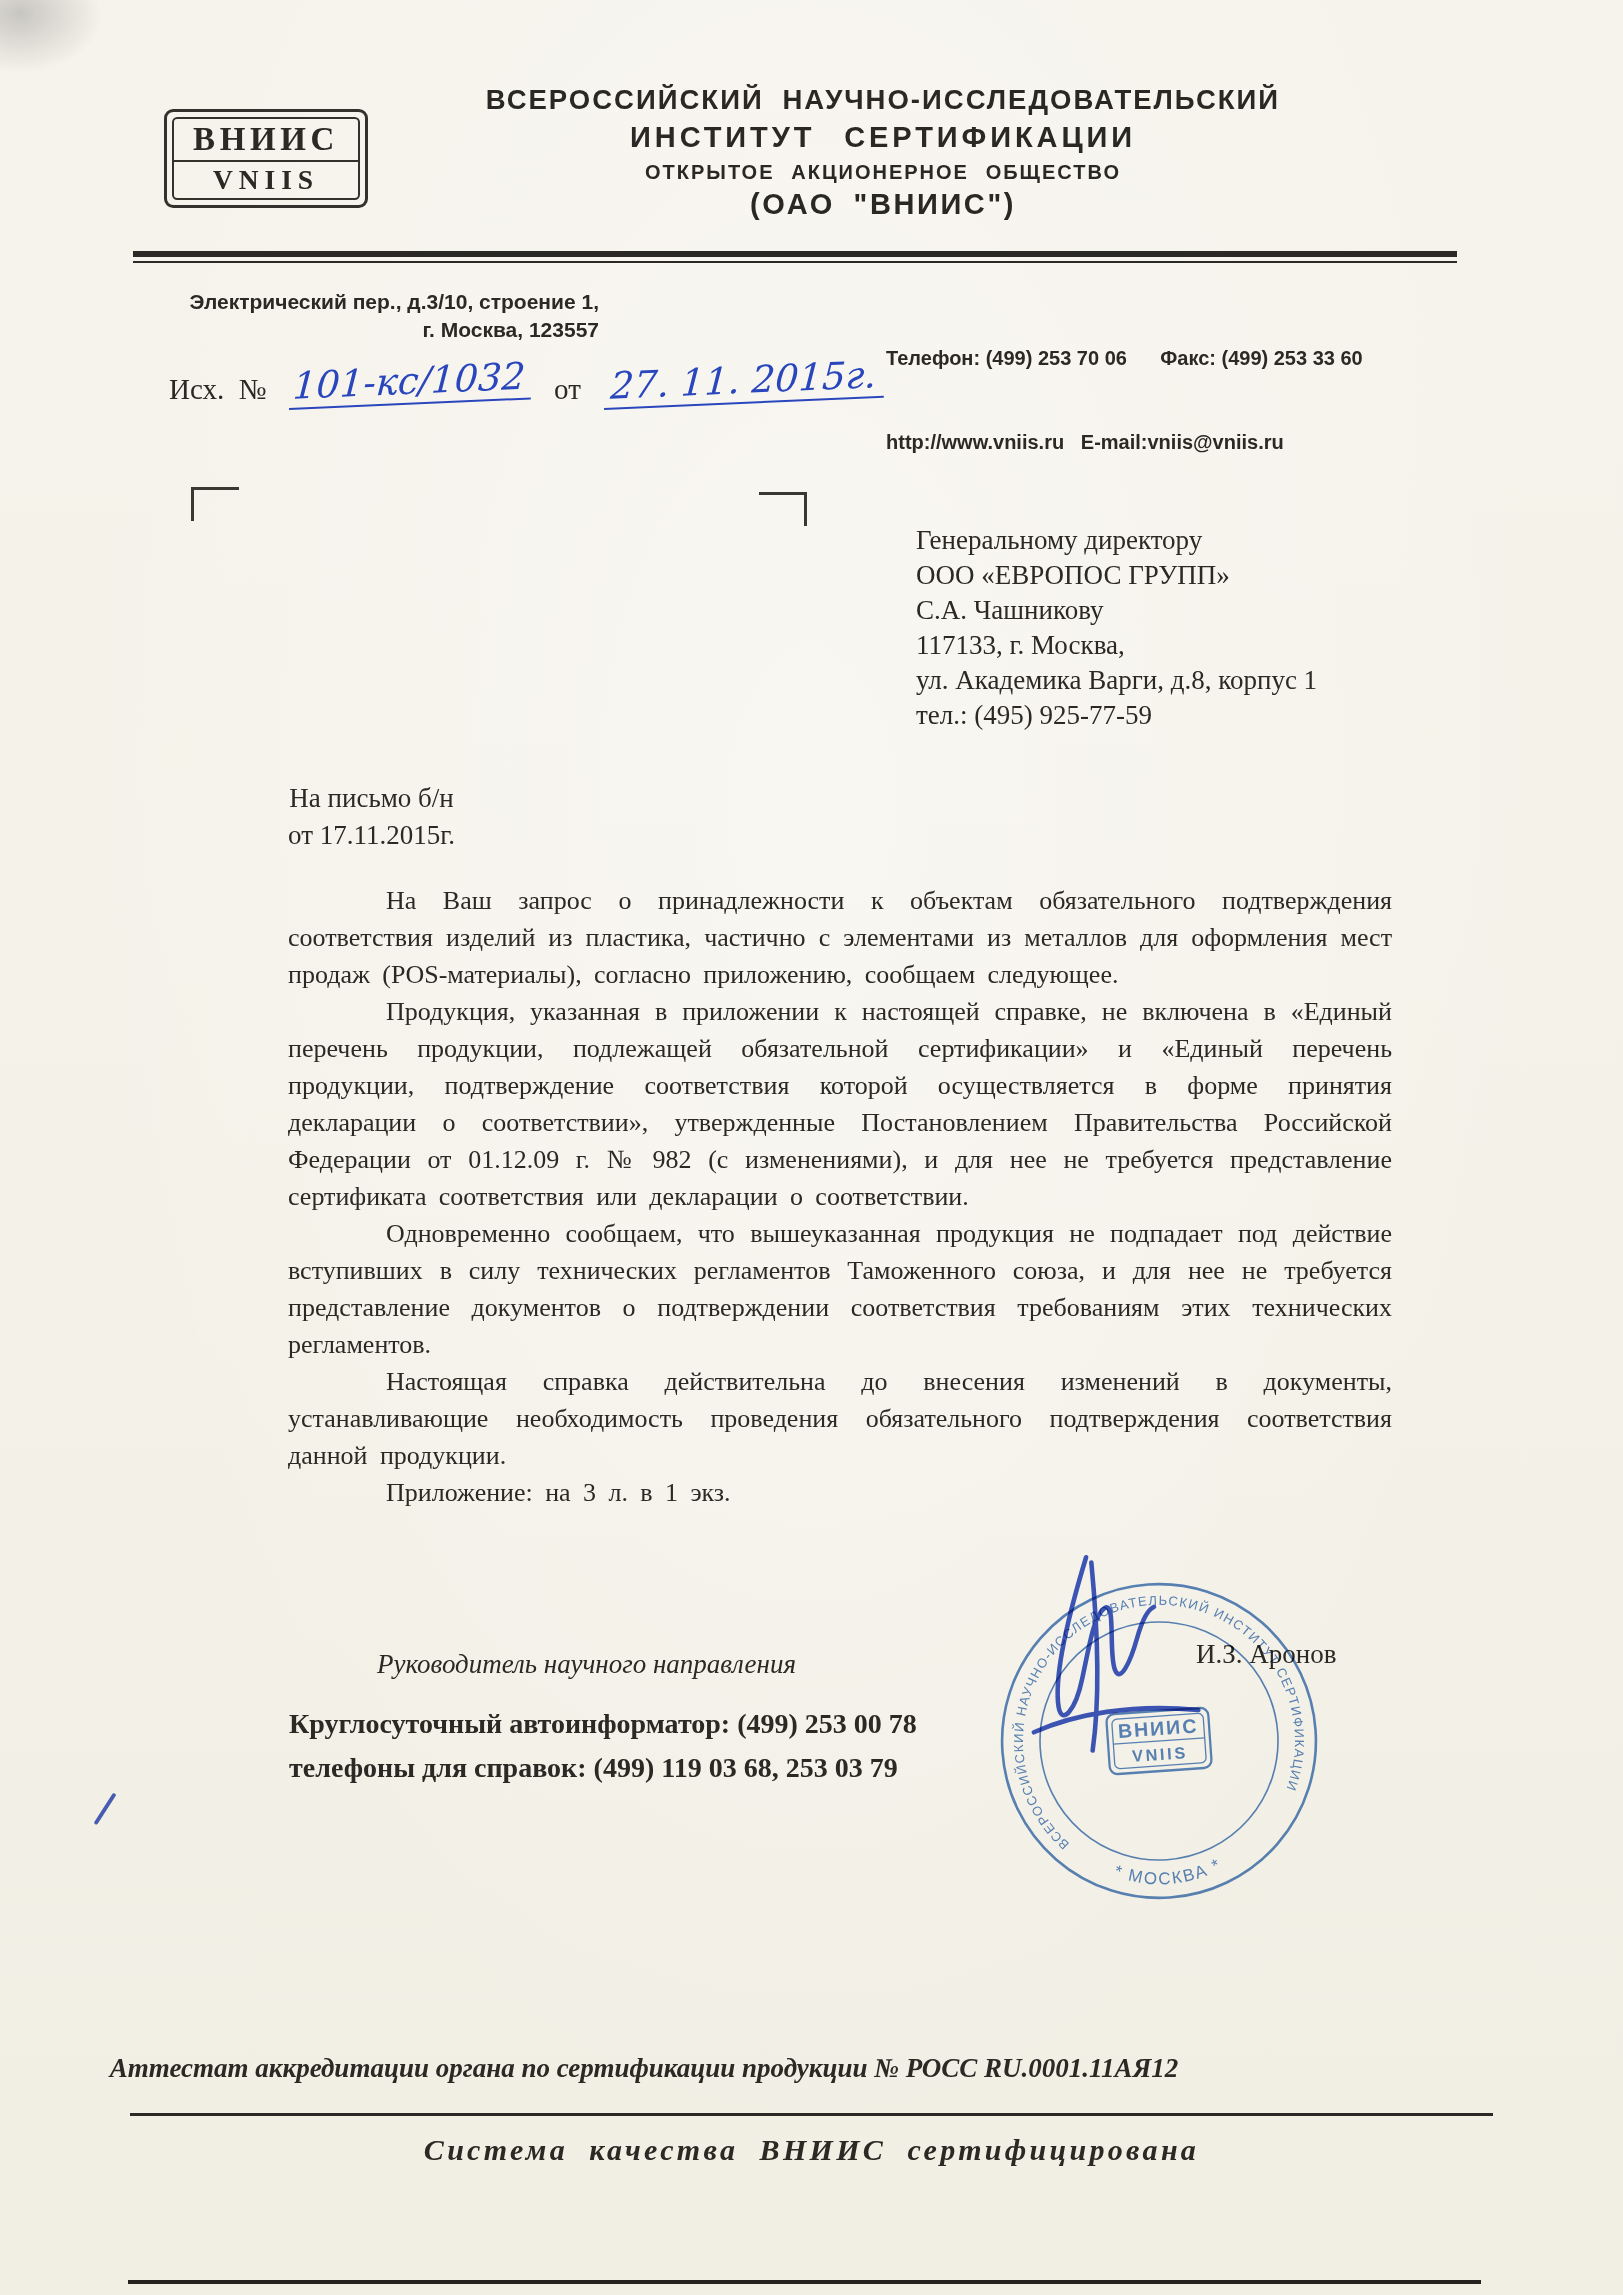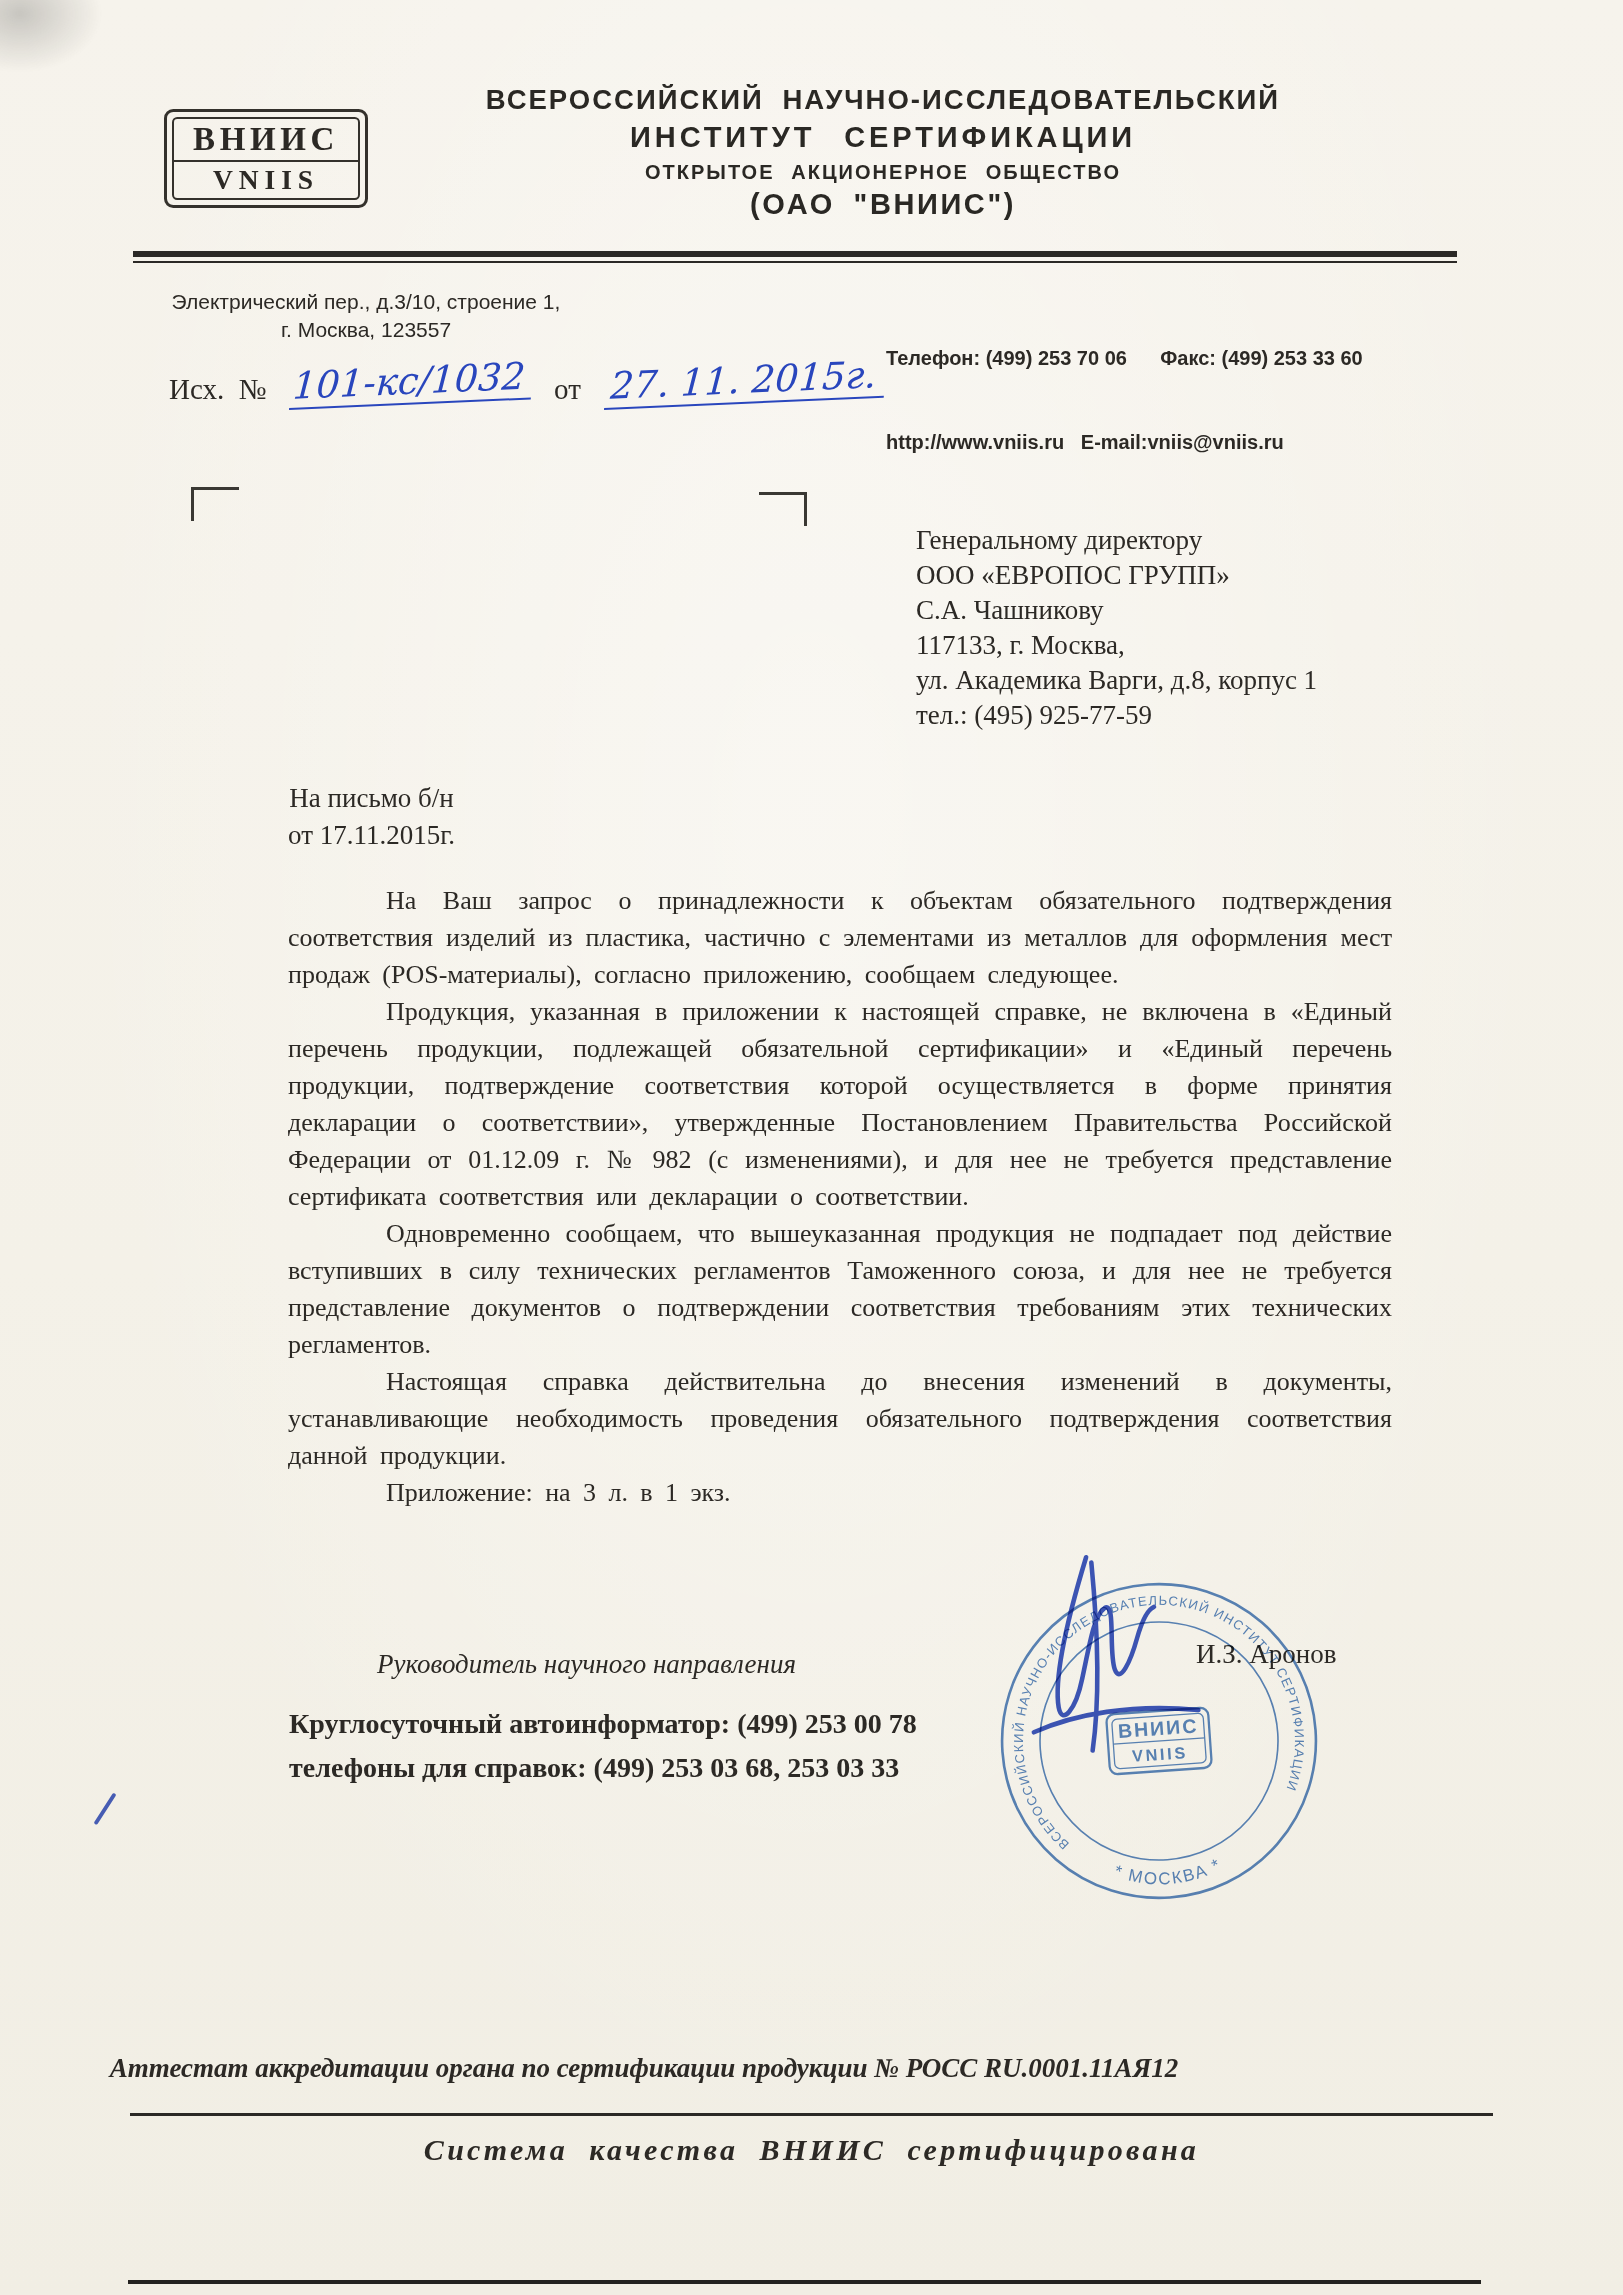--- a/index.html
+++ b/index.html
@@ -61,22 +61,22 @@
   .org-l2 { font-size: 29px; letter-spacing: 3.9px; word-spacing: 17px; margin-top: 5.2px; }
   .org-l3 { font-size: 20px; letter-spacing: 2px; word-spacing: 9.2px; margin-top: 7.2px; }
   .org-l4 { font-size: 29px; letter-spacing: 2.6px; word-spacing: 7.9px; margin-top: 3.3px; }
 
   .header-rule {
     left: 133px; top: 251px; width: 1324px; height: 11.8px;
     border-top: 6.5px solid #2b2926; border-bottom: 2.6px solid #2b2926;
   }
 
   .addr-left {
-    left: 133px; top: 288px; width: 466px; text-align: center;
-    font-family: "Liberation Sans", sans-serif; font-weight: normal;
+    left: 133px; top: 288px; width: 466px; text-align: right;
+    font-family: "Liberation Sans", sans-serif; font-weight: bold;
     font-size: 21px; line-height: 28px;
   }
   .contact-right {
     left: 886px; top: 288px;
     font-family: "Liberation Sans", sans-serif; font-weight: bold;
     font-size: 20px; line-height: 28px; white-space: pre;
   }
 
   
   .ref-row {
@@ -201,21 +201,21 @@
     <div class="para">Одновременно сообщаем, что вышеуказанная продукция не подпадает под действие вступивших в силу технических регламентов Таможенного союза, и для нее не требуется представление документов о подтверждении соответствия требованиям этих технических регламентов.</div>
     <div class="para">Настоящая справка действительна до внесения изменений в документы, устанавливающие необходимость проведения обязательного подтверждения соответствия данной продукции.</div>
     <div class="para">Приложение: на 3 л. в 1 экз.</div>
   </div>
 
   <div class="abs sig-title">Руководитель научного направления</div>
   <div class="abs sig-name">И.З. Аронов</div>
 
   <div class="abs contacts">
     <div>Круглосуточный автоинформатор: (499)  253 00 78</div>
-    <div>телефоны для справок: (499) 253 03 68, 253 03 33</div>
+    <div>телефоны для справок: (499) 119 03 68, 253 03 79</div>
   </div>
 
   <svg class="abs stamp-svg" width="340" height="340" viewBox="0 0 520 520">
     <defs>
       <path id="ringTop" d="M 113,407 A 208,208 0 1 1 407,407"></path>
       <path id="ringBottom" d="M 120,420 A 195,195 0 0 0 400,420"></path>
     </defs>
     <g fill="none" stroke="var(--stamp_blue)">
       <circle cx="260" cy="260" r="240" stroke-width="4"></circle>
       <circle cx="260" cy="260" r="182" stroke-width="2.5"></circle>

